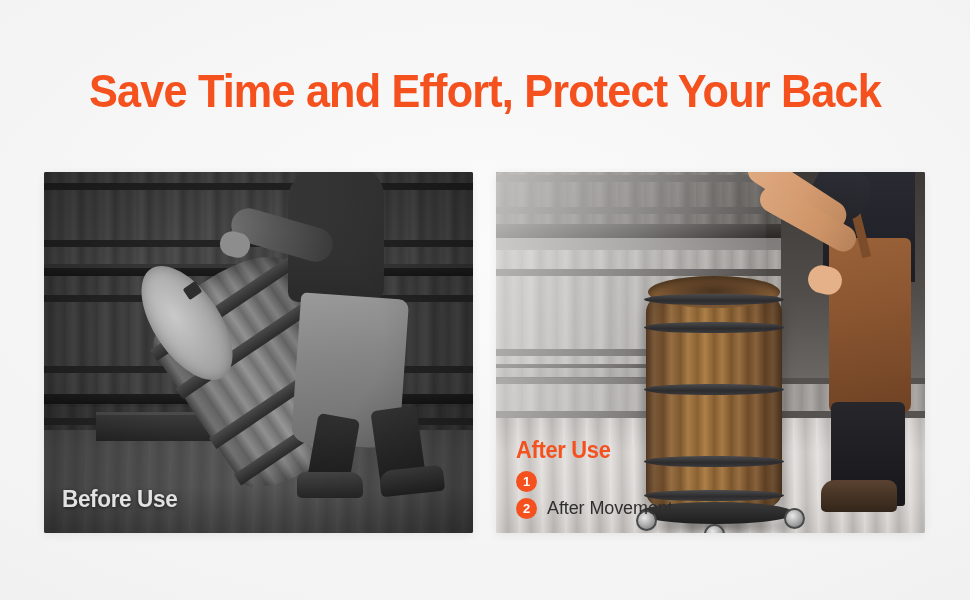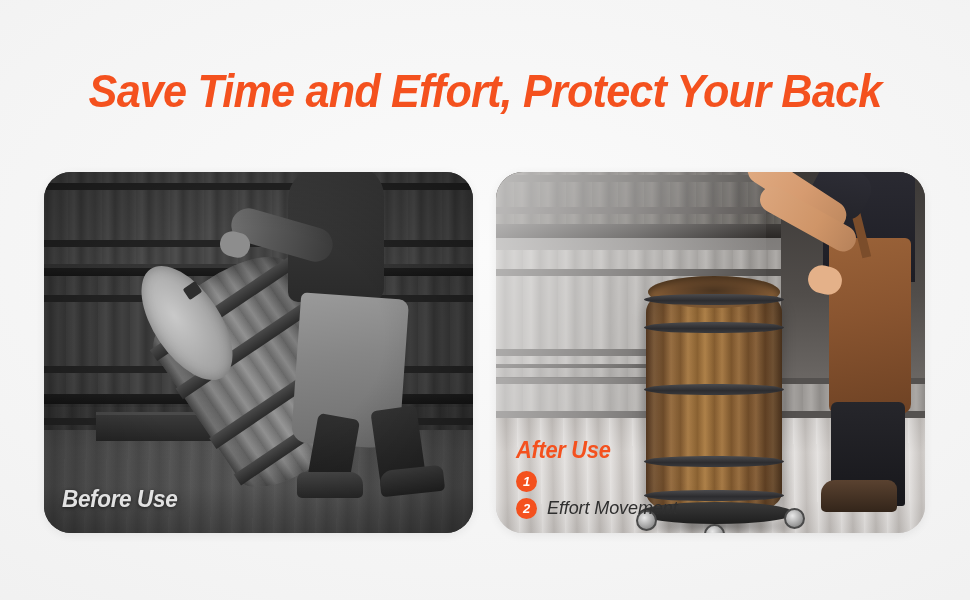--- a/index.html
+++ b/index.html
@@ -12,21 +12,20 @@
     background: #f5f5f5;
     font-family: "Liberation Sans", sans-serif;
     overflow: hidden;
   }
   #stage {
     position: relative;
     width: 970px;
     height: 600px;
     background:
       radial-gradient(ellipse 900px 520px at 50% 42%, #fbfbfb 0%, #f4f4f4 62%, #efefef 100%);
-    font-style: italic;
   }
 
   
   .headline {
     position: absolute;
     left: 0;
     top: 62px;
     width: 970px;
     text-align: center;
     font-size: 47px;
@@ -38,21 +37,21 @@
     transform-origin: 50% 50%;
     white-space: nowrap;
   }
 
   
   .panel {
     position: absolute;
     top: 172px;
     width: 429px;
     height: 361px;
-    border-radius: 27px;
+    border-radius: 2px;
     overflow: hidden;
     box-shadow: 0 2px 10px rgba(0,0,0,0.07);
   }
   .panel-left  { left: 44px; background: #2a2a2a; }
   .panel-right { left: 496px; background: #cfcccb; }
 
   .scene { position: absolute; inset: 0; }
 
   
   .bw { filter: grayscale(1); }
@@ -526,18 +525,18 @@
 
     <div class="after-block">
       <div class="after-title">After Use</div>
 
       <div class="bullet">
         <div class="bullet-num">1</div>
       </div>
 
       <div class="bullet">
         <div class="bullet-num">2</div>
-        <div class="bullet-text">Effort Movement</div>
+        <div class="bullet-text">After Movement</div>
       </div>
     </div>
   </div>
 
 </div>
 
 </body></html>

